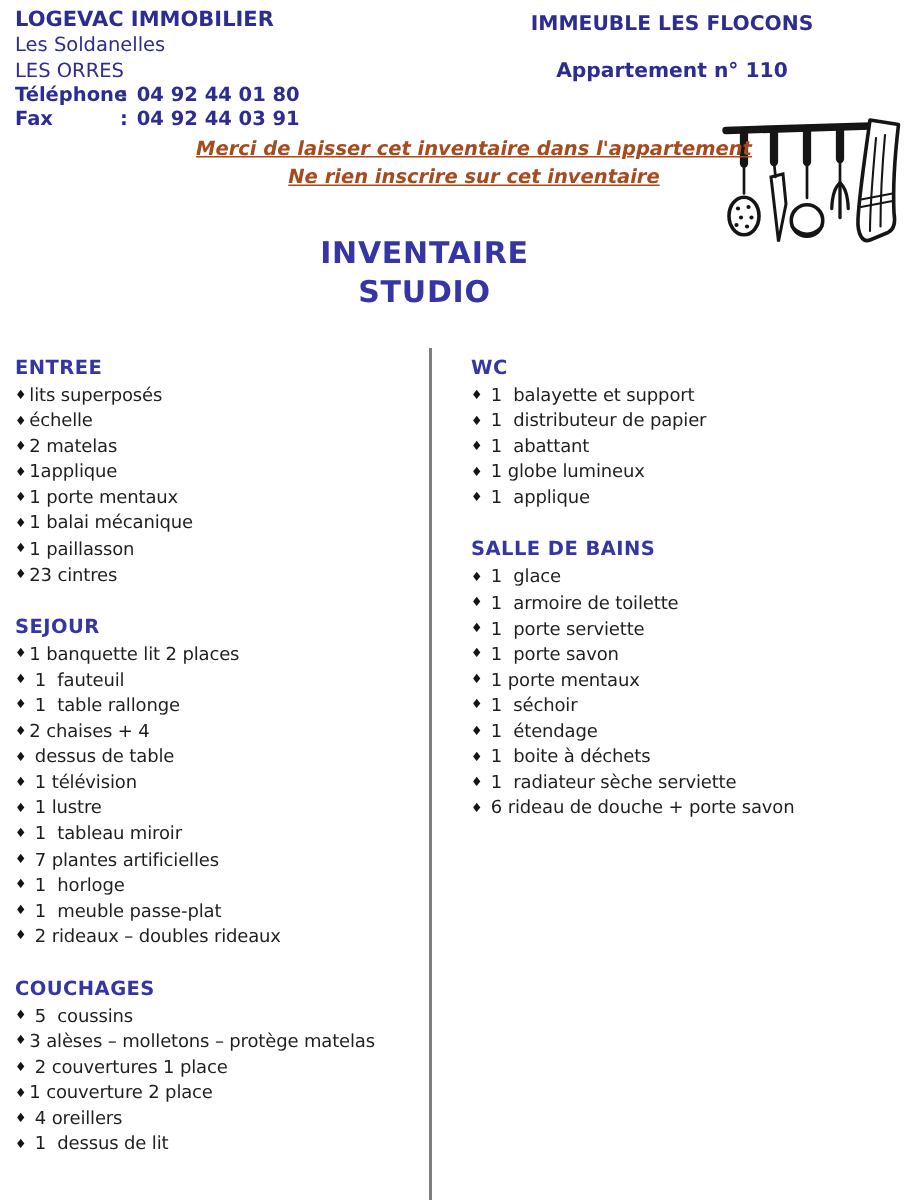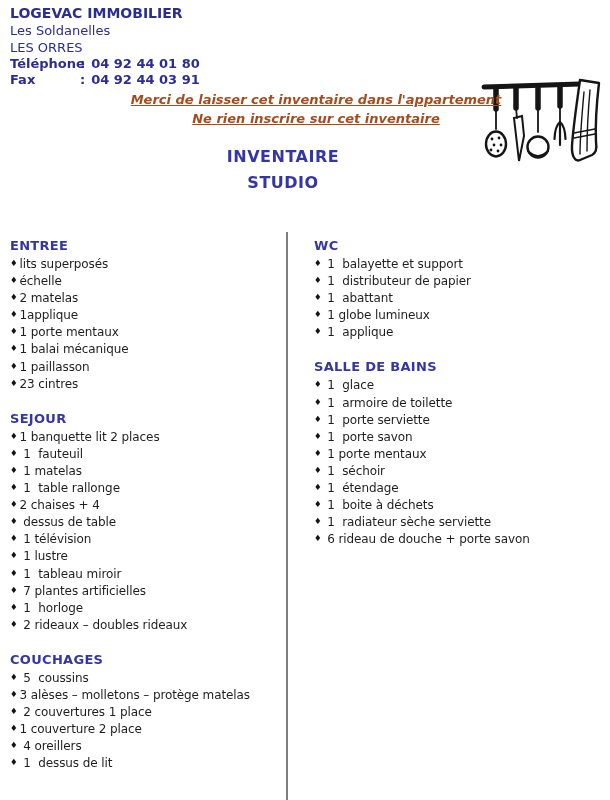--- a/index.html
+++ b/index.html
@@ -20,22 +20,22 @@
   .contact-value{display:inline-block;margin-left:6px;}
   
   .hdr-right{position:absolute;left:353px;top:8px;width:190px;text-align:center;
     color:#2c2c92;font-weight:bold;font-size:13.5px;}
   .hdr-right .apt{margin-top:15px;}
   
   .notices{position:absolute;left:0;top:90px;width:550px;text-align:center;
     color:#a54b1e;font-size:13px;font-style:italic;font-weight:bold;line-height:19px;padding-left:41px;}
   .notices span{text-decoration:underline;}
   
-  .doc-title{position:absolute;left:0;top:144px;width:566px;text-align:center;
-    color:#3535a6;font-weight:bold;font-size:16px;line-height:26px;letter-spacing:0.5px;}
+  .doc-title{position:absolute;left:0;top:155px;width:566px;text-align:center;
+    color:#3535a6;font-weight:bold;font-size:20px;line-height:26px;letter-spacing:0.5px;}
   
   .utensils{position:absolute;left:478px;top:76px;}
   
   .divider{position:absolute;left:286px;top:232px;width:2px;height:568px;background:#7e7e7e;}
   
   .col{position:absolute;top:237px;color:#1e1e1e;font-size:12px;}
   .col-left{left:10px;width:274px;}
   .col-right{left:314px;width:292px;}
   .section + .section{margin-top:18px;}
   .section-title{color:#3535a6;font-weight:bold;font-size:13px;line-height:18px;letter-spacing:0.3px;}
@@ -56,20 +56,24 @@
       <span class="contact-colon">:</span>
       <span class="contact-value">04 92 44 01 80</span>
     </div>
     <div class="contact-row">
       <span class="contact-label">Fax</span>
       <span class="contact-colon">:</span>
       <span class="contact-value">04 92 44 03 91</span>
     </div>
   </div>
 
+  <div class="hdr-right">
+    <div>IMMEUBLE LES FLOCONS</div>
+    <div class="apt">Appartement n° 110</div>
+  </div>
 
   <div class="utensils">
     <svg width="126" height="95" viewBox="0 0 126 95" xmlns="http://www.w3.org/2000/svg">
       <g stroke="#151515" fill="none" stroke-linecap="round">
         <path d="M6 11 L102 8" stroke-width="5"></path>
         <path d="M18 13 L18 33" stroke-width="5.5"></path>
         <path d="M38 12 L38 32" stroke-width="5.5"></path>
         <path d="M60 12 L60 32" stroke-width="5.5"></path>
         <path d="M82 11 L82 30" stroke-width="5.5"></path>
         <path d="M18 33 L18 53" stroke-width="1.8"></path>
@@ -121,29 +125,29 @@
         <div class="item"><span class="bullet">♦</span><span class="item-text">1applique</span></div>
         <div class="item"><span class="bullet">♦</span><span class="item-text">1 porte mentaux</span></div>
         <div class="item"><span class="bullet">♦</span><span class="item-text">1 balai mécanique</span></div>
         <div class="item"><span class="bullet">♦</span><span class="item-text">1 paillasson</span></div>
         <div class="item"><span class="bullet">♦</span><span class="item-text">23 cintres</span></div>
       </div>
       <div class="section">
         <div class="section-title">SEJOUR</div>
         <div class="item"><span class="bullet">♦</span><span class="item-text">1 banquette lit 2 places</span></div>
         <div class="item"><span class="bullet">♦</span><span class="item-text"> 1  fauteuil</span></div>
-        <div class="item"><span class="bullet">♦</span><span class="item-text"> 1 matelas</span></div>
         <div class="item"><span class="bullet">♦</span><span class="item-text"> 1  table rallonge</span></div>
         <div class="item"><span class="bullet">♦</span><span class="item-text">2 chaises + 4</span></div>
         <div class="item"><span class="bullet">♦</span><span class="item-text"> dessus de table</span></div>
         <div class="item"><span class="bullet">♦</span><span class="item-text"> 1 télévision</span></div>
         <div class="item"><span class="bullet">♦</span><span class="item-text"> 1 lustre</span></div>
         <div class="item"><span class="bullet">♦</span><span class="item-text"> 1  tableau miroir</span></div>
         <div class="item"><span class="bullet">♦</span><span class="item-text"> 7 plantes artificielles</span></div>
         <div class="item"><span class="bullet">♦</span><span class="item-text"> 1  horloge</span></div>
+        <div class="item"><span class="bullet">♦</span><span class="item-text"> 1  meuble passe-plat</span></div>
         <div class="item"><span class="bullet">♦</span><span class="item-text"> 2 rideaux – doubles rideaux</span></div>
       </div>
       <div class="section">
         <div class="section-title">COUCHAGES</div>
         <div class="item"><span class="bullet">♦</span><span class="item-text"> 5  coussins</span></div>
         <div class="item"><span class="bullet">♦</span><span class="item-text">3 alèses – molletons – protège matelas</span></div>
         <div class="item"><span class="bullet">♦</span><span class="item-text"> 2 couvertures 1 place</span></div>
         <div class="item"><span class="bullet">♦</span><span class="item-text">1 couverture 2 place</span></div>
         <div class="item"><span class="bullet">♦</span><span class="item-text"> 4 oreillers</span></div>
         <div class="item"><span class="bullet">♦</span><span class="item-text"> 1  dessus de lit</span></div>

